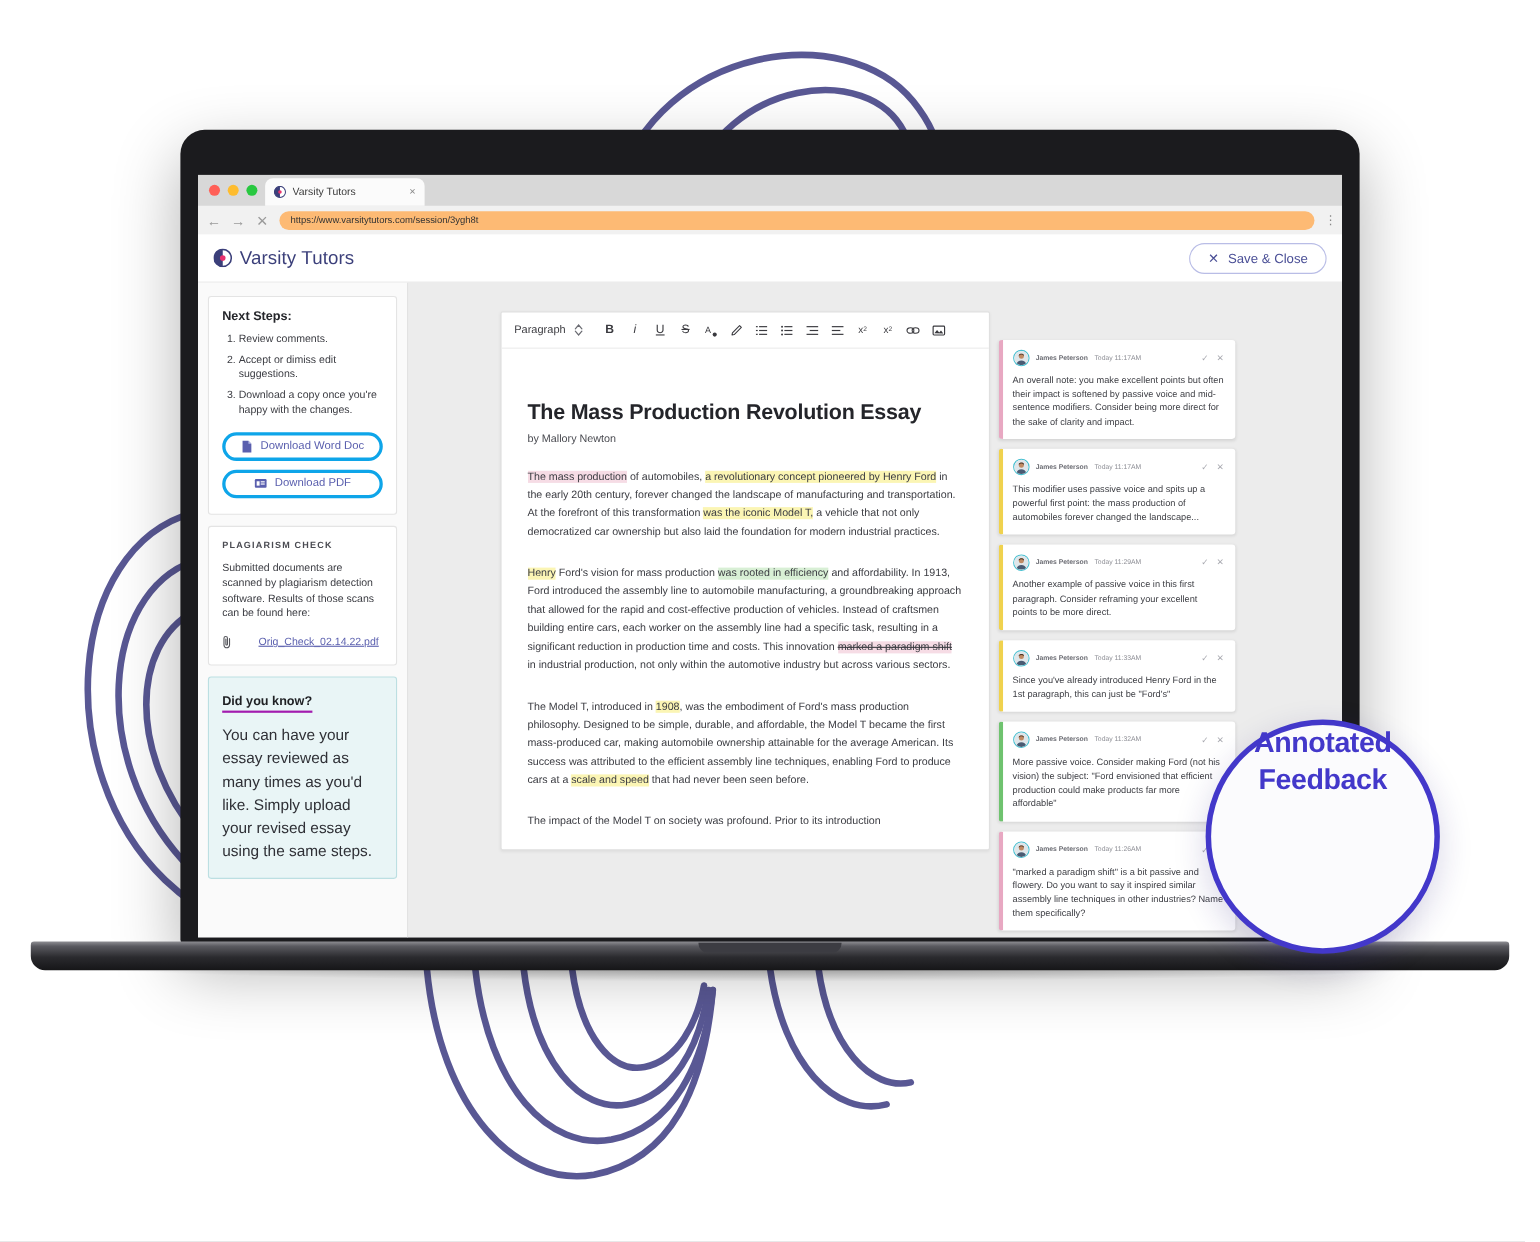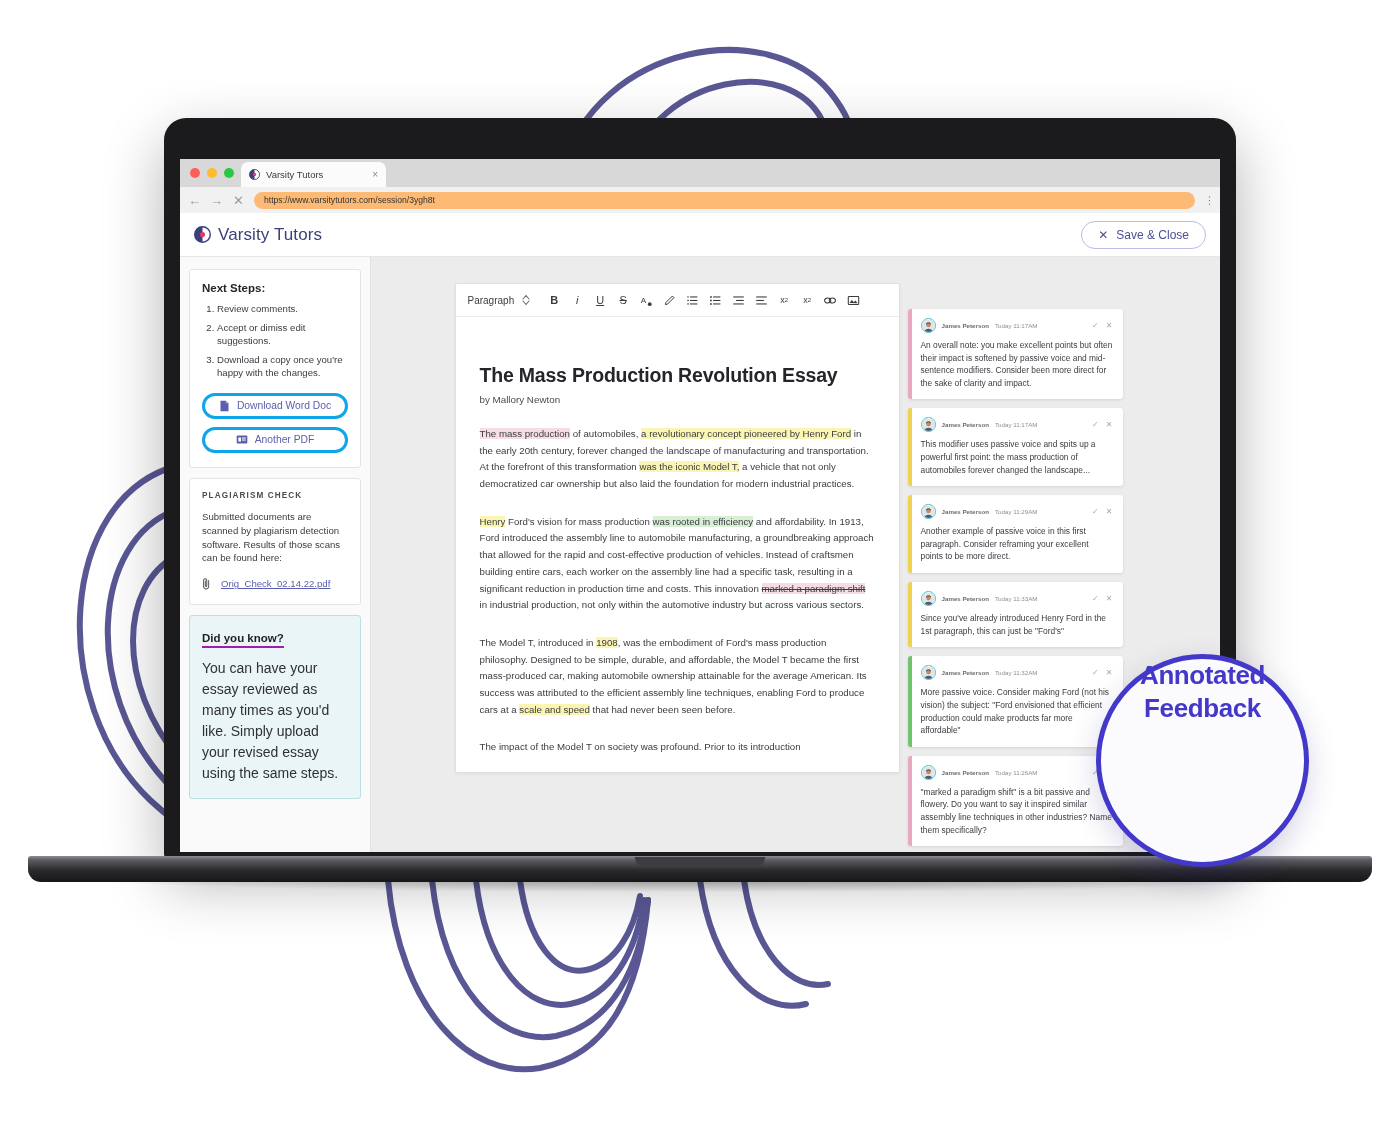--- a/index.html
+++ b/index.html
@@ -84,21 +84,21 @@
   ol.steps { margin: 0 0 13px 15px; padding: 0; }
   ol.steps li { font-size: 9.6px; color: #3b3c42; line-height: 1.35; margin-bottom: 6px; }
   .dl-btn {
     display: flex; align-items: center; justify-content: center; gap: 7px;
     border: 3px solid #0ea5e9; border-radius: 16px; height: 26px;
     font-size: 10.3px; color: #5a5fae; margin-bottom: 8px; background: #fff;
   }
   .dl-btn:last-child { margin-bottom: 0; }
   .section-label { font-size: 8.2px; letter-spacing: 1.1px; color: #4a4b52; font-weight: bold; margin-bottom: 10px; }
   .section-body { font-size: 9.6px; color: #3b3c42; line-height: 1.45; margin-bottom: 12px; }
-  .file-link { display: flex; align-items: center; gap: 10px; font-size: 9.6px; color: #5a5fae; text-decoration: underline; }
+  .file-link { display: flex; align-items: center; gap: 24px; font-size: 9.6px; color: #5a5fae; text-decoration: underline; }
   .didyouknow { background: #e9f5f6; border: 1px solid #bcdfe2; border-radius: 3px; padding: 12px 12px 14px; }
   .dyk-title { font-size: 11.5px; font-weight: bold; color: #1f2024; border-bottom: 2px solid #a21caf; display: inline-block; padding-bottom: 2px; margin-bottom: 10px; }
   .dyk-body { font-size: 14px; color: #2f3036; line-height: 1.5; }
 
   
   .main { flex: 1; background: #ececec; padding: 26px 0 0 0; display: flex; justify-content: center; }
   .editor-col { width: 445px; }
   .editor-sheet { background: #fff; border: 1px solid #e0e0e0; border-radius: 2px; box-shadow: 0 1px 3px rgba(0,0,0,.06); }
   .toolbar { height: 33px; border-bottom: 1px solid #ececec; display: flex; align-items: center; padding: 0 12px; gap: 5px; }
   .para-sel { display: flex; align-items: center; gap: 8px; font-size: 10px; color: #3c3c41; margin-right: 10px; }
@@ -215,21 +215,21 @@
             </svg>
             <span>Download Word Doc</span>
           </div>
           <div class="dl-btn">
             <svg width="12" height="11" viewBox="0 0 18 16">
               <rect x="1" y="2" width="16" height="12" rx="1.5" fill="#5a5fae"></rect>
               <rect x="3.5" y="5" width="4" height="6" fill="#fff"></rect>
               <rect x="9" y="5" width="5.5" height="1.6" fill="#fff"></rect>
               <rect x="9" y="8" width="5.5" height="1.6" fill="#fff"></rect>
             </svg>
-            <span>Another PDF</span>
+            <span>Download PDF</span>
           </div>
         </div>
 
         <div class="card">
           <div class="section-label">PLAGIARISM CHECK</div>
           <div class="section-body">Submitted documents are scanned by plagiarism detection software. Results of those scans can be found here:</div>
           <div class="file-link">
             <svg width="9" height="13" viewBox="0 0 12 18">
               <path d="M9 5v8a3.5 3.5 0 0 1-7 0V4.5a2.2 2.2 0 0 1 4.4 0V12a1 1 0 0 1-2 0V5.5" fill="none" stroke="#55565c" stroke-width="1.4" stroke-linecap="round"></path>
             </svg>
@@ -352,21 +352,21 @@
                     <path d="M3 24c1.5-6 5-8 9-8s7.5 2 9 8z" fill="#4a5b73"></path>
                     <path d="M7.6 7.2c1-3.2 7.8-3.4 8.8 0 .3 1-0.4 1.4-0.9 0.6-1.4-2.1-5.6-2.1-7 0-.5.8-1.2.4-.9-.6z" fill="#4b3526"></path>
                   </svg></span>
                 <span class="c-author">James Peterson</span>
                 <span class="c-time">Today 11:17AM</span>
                 <span class="c-actions">
                   <span>✓</span>
                   <span>✕</span>
                 </span>
               </div>
-              <div class="c-body">An overall note: you make excellent points but often their impact is softened by passive voice and mid-sentence modifiers. Consider been more direct for the sake of clarity and impact.</div>
+              <div class="c-body">An overall note: you make excellent points but often their impact is softened by passive voice and mid-sentence modifiers. Consider being more direct for the sake of clarity and impact.</div>
             </div>
             <div class="comment" style="border-left-color: rgb(240, 210, 78);">
               <div class="c-head">
                 <span class="avatar"><svg viewBox="0 0 24 24" width="13" height="13">
                     <rect width="24" height="24" fill="#dfe6ea"></rect>
                     <circle cx="12" cy="9" r="4.2" fill="#c08a63"></circle>
                     <path d="M3 24c1.5-6 5-8 9-8s7.5 2 9 8z" fill="#4a5b73"></path>
                     <path d="M7.6 7.2c1-3.2 7.8-3.4 8.8 0 .3 1-0.4 1.4-0.9 0.6-1.4-2.1-5.6-2.1-7 0-.5.8-1.2.4-.9-.6z" fill="#4b3526"></path>
                   </svg></span>
                 <span class="c-author">James Peterson</span>

